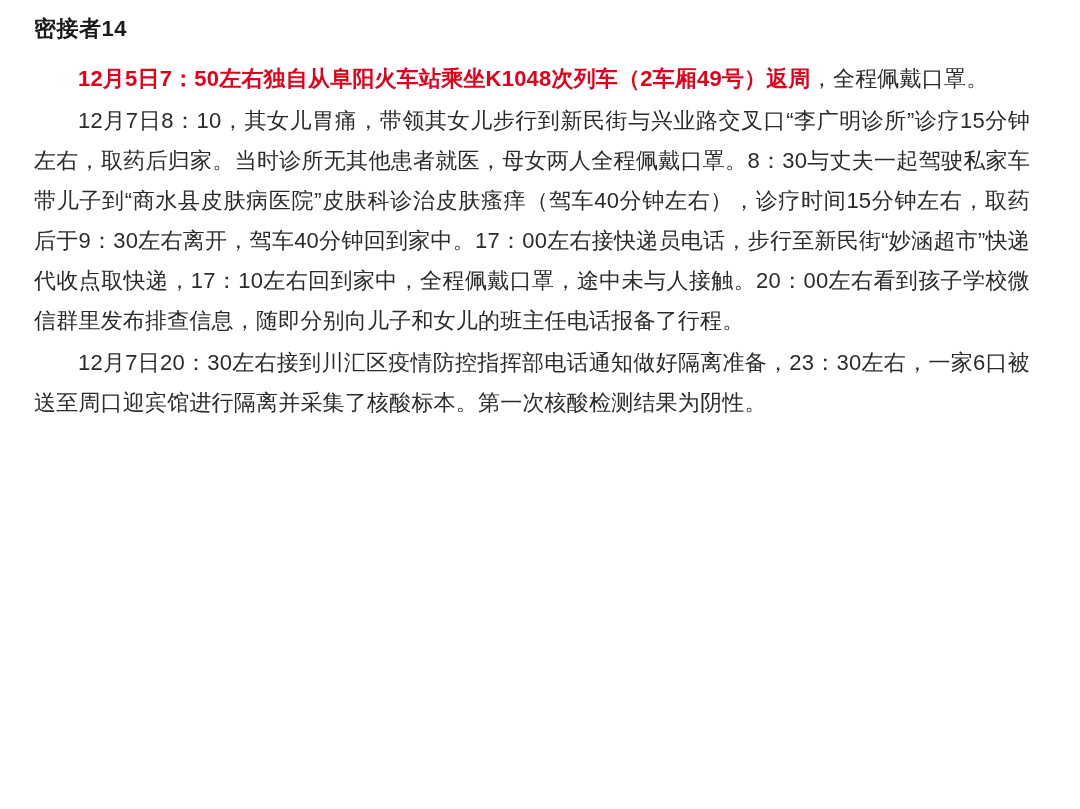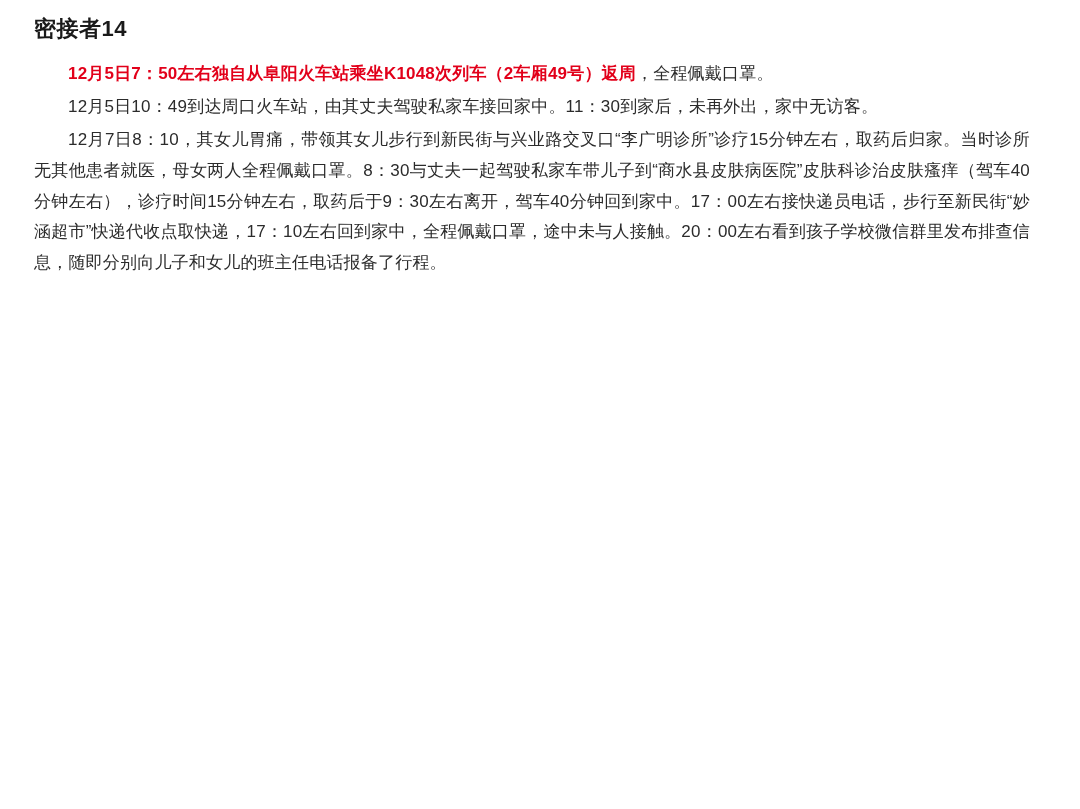--- a/index.html
+++ b/index.html
@@ -23,21 +23,21 @@
   }
   .doc-title {
     font-size: 22px;
     font-weight: bold;
     color: #1a1a1a;
     letter-spacing: 0.5px;
     margin: 0 0 14px 0;
     line-height: 1.4;
   }
   .para {
-    font-size: 17px;
+    font-size: 22px;
     line-height: 1.82;
     text-align: justify;
     text-justify: inter-ideograph;
     margin: 0 16px 2px 0;
     color: #2b2b2b;
     letter-spacing: 0.2px;
   }
   .para .indent {
     display: inline-block;
     width: 2em;
@@ -57,23 +57,23 @@
 <body>
 
 <div class="page">
 
   <h1 class="doc-title">密接者14</h1>
 
   <p class="para highlight">
     <span class="indent"></span><span class="hl-red">12月5日7：50左右独自从阜阳火车站乘坐K1048次列车（2车厢49号）返周</span><span class="tail">，全程佩戴口罩。</span>
   </p>
 
-  <p class="para">
-    <span class="indent"></span><span>12月5日10：49到达周口火车站，由其丈夫驾驶私家车接回家中。11：30到家后，未再外出，家中无访客。</span>
-  </p>
 
 
   <p class="para">
     <span class="indent"></span><span>12月7日8：10，其女儿胃痛，带领其女儿步行到新民街与兴业路交叉口“李广明诊所”诊疗15分钟左右，取药后归家。当时诊所无其他患者就医，母女两人全程佩戴口罩。8：30与丈夫一起驾驶私家车带儿子到“商水县皮肤病医院”皮肤科诊治皮肤瘙痒（驾车40分钟左右），诊疗时间15分钟左右，取药后于9：30左右离开，驾车40分钟回到家中。17：00左右接快递员电话，步行至新民街“妙涵超市”快递代收点取快递，17：10左右回到家中，全程佩戴口罩，途中未与人接触。20：00左右看到孩子学校微信群里发布排查信息，随即分别向儿子和女儿的班主任电话报备了行程。</span>
   </p>
 
+  <p class="para">
+    <span class="indent"></span><span>12月7日20：30左右接到川汇区疫情防控指挥部电话通知做好隔离准备，23：30左右，一家6口被送至周口迎宾馆进行隔离并采集了核酸标本。第一次核酸检测结果为阴性。</span>
+  </p>
 
 </div>
 
 </body></html>

